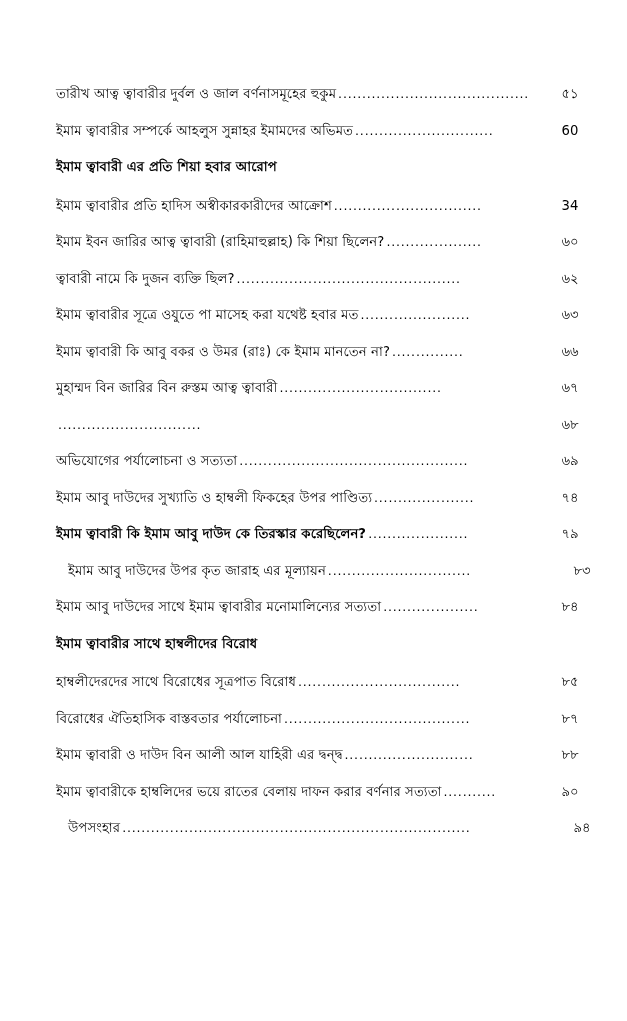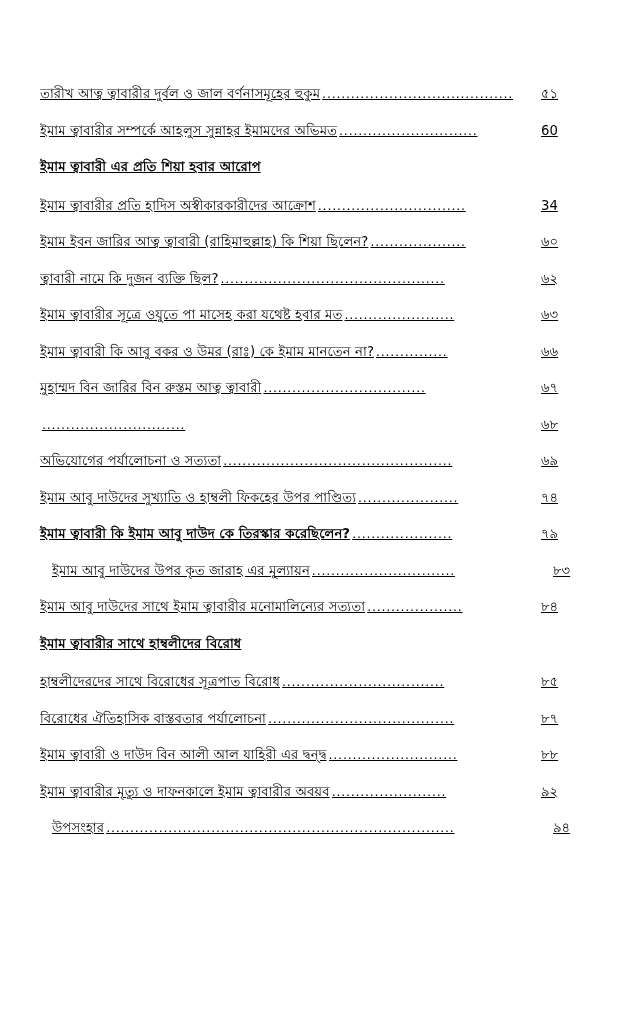--- a/index.html
+++ b/index.html
@@ -23,45 +23,44 @@
     padding: 86px 60px 40px 40px;
     position: relative;
   }
   .toc {
     display: block;
   }
   .toc-row {
     display: flex;
     align-items: baseline;
     width: 100%;
-    margin: 0 0 20px 0;
+    margin: 0 0 20px 16px;
     line-height: 1.25;
     font-size: 13.2px;
     font-family: "DejaVu Sans", "Liberation Sans", sans-serif;
-    text-decoration: underline;
   }
   .toc-row .title {
     white-space: nowrap;
     flex: 0 0 auto;
     letter-spacing: 0.1px;
   }
   .toc-row .dots {
     flex: 1 1 auto;
     overflow: hidden;
     white-space: nowrap;
     margin: 0 2px;
     color: #000;
     font-size: 12.5px;
     letter-spacing: 0.8px;
     min-width: 10px;
   }
   .toc-row .page-num {
     flex: 0 0 auto;
     white-space: nowrap;
-    text-align: left;
+    text-align: center;
     min-width: 26px;
     font-size: 13.2px;
   }
   
   .toc-row.section {
     font-weight: bold;
     margin-bottom: 22px;
     margin-top: 4px;
   }
   .toc-row.bold .title {
@@ -165,23 +164,23 @@
         <span class="title">বিরোধের ঐতিহাসিক বাস্তবতার পর্যালোচনা</span>
         <span class="dots">.......................................</span>
         <span class="page-num">৮৭</span>
       </div>
       <div class="toc-row">
         <span class="title">ইমাম ত্বাবারী ও দাউদ বিন আলী আল যাহিরী এর দ্বন্দ্ব</span>
         <span class="dots">...........................</span>
         <span class="page-num">৮৮</span>
       </div>
       <div class="toc-row">
-        <span class="title">ইমাম ত্বাবারীর মৃত্যু ও দাফনকালে ইমাম ত্বাবারীর অবয়ব</span>
-        <span class="dots">........................</span>
-        <span class="page-num">৯২</span>
+        <span class="title">ইমাম ত্বাবারীকে হাম্বলিদের ভয়ে রাতের বেলায় দাফন করার বর্ণনার সত্যতা</span>
+        <span class="dots">...........</span>
+        <span class="page-num">৯০</span>
       </div>
       <div class="toc-row indent">
         <span class="title">উপসংহার</span>
         <span class="dots">.........................................................................</span>
         <span class="page-num">৯৪</span>
       </div>
     </div>
 </div>
 
 </body></html>

